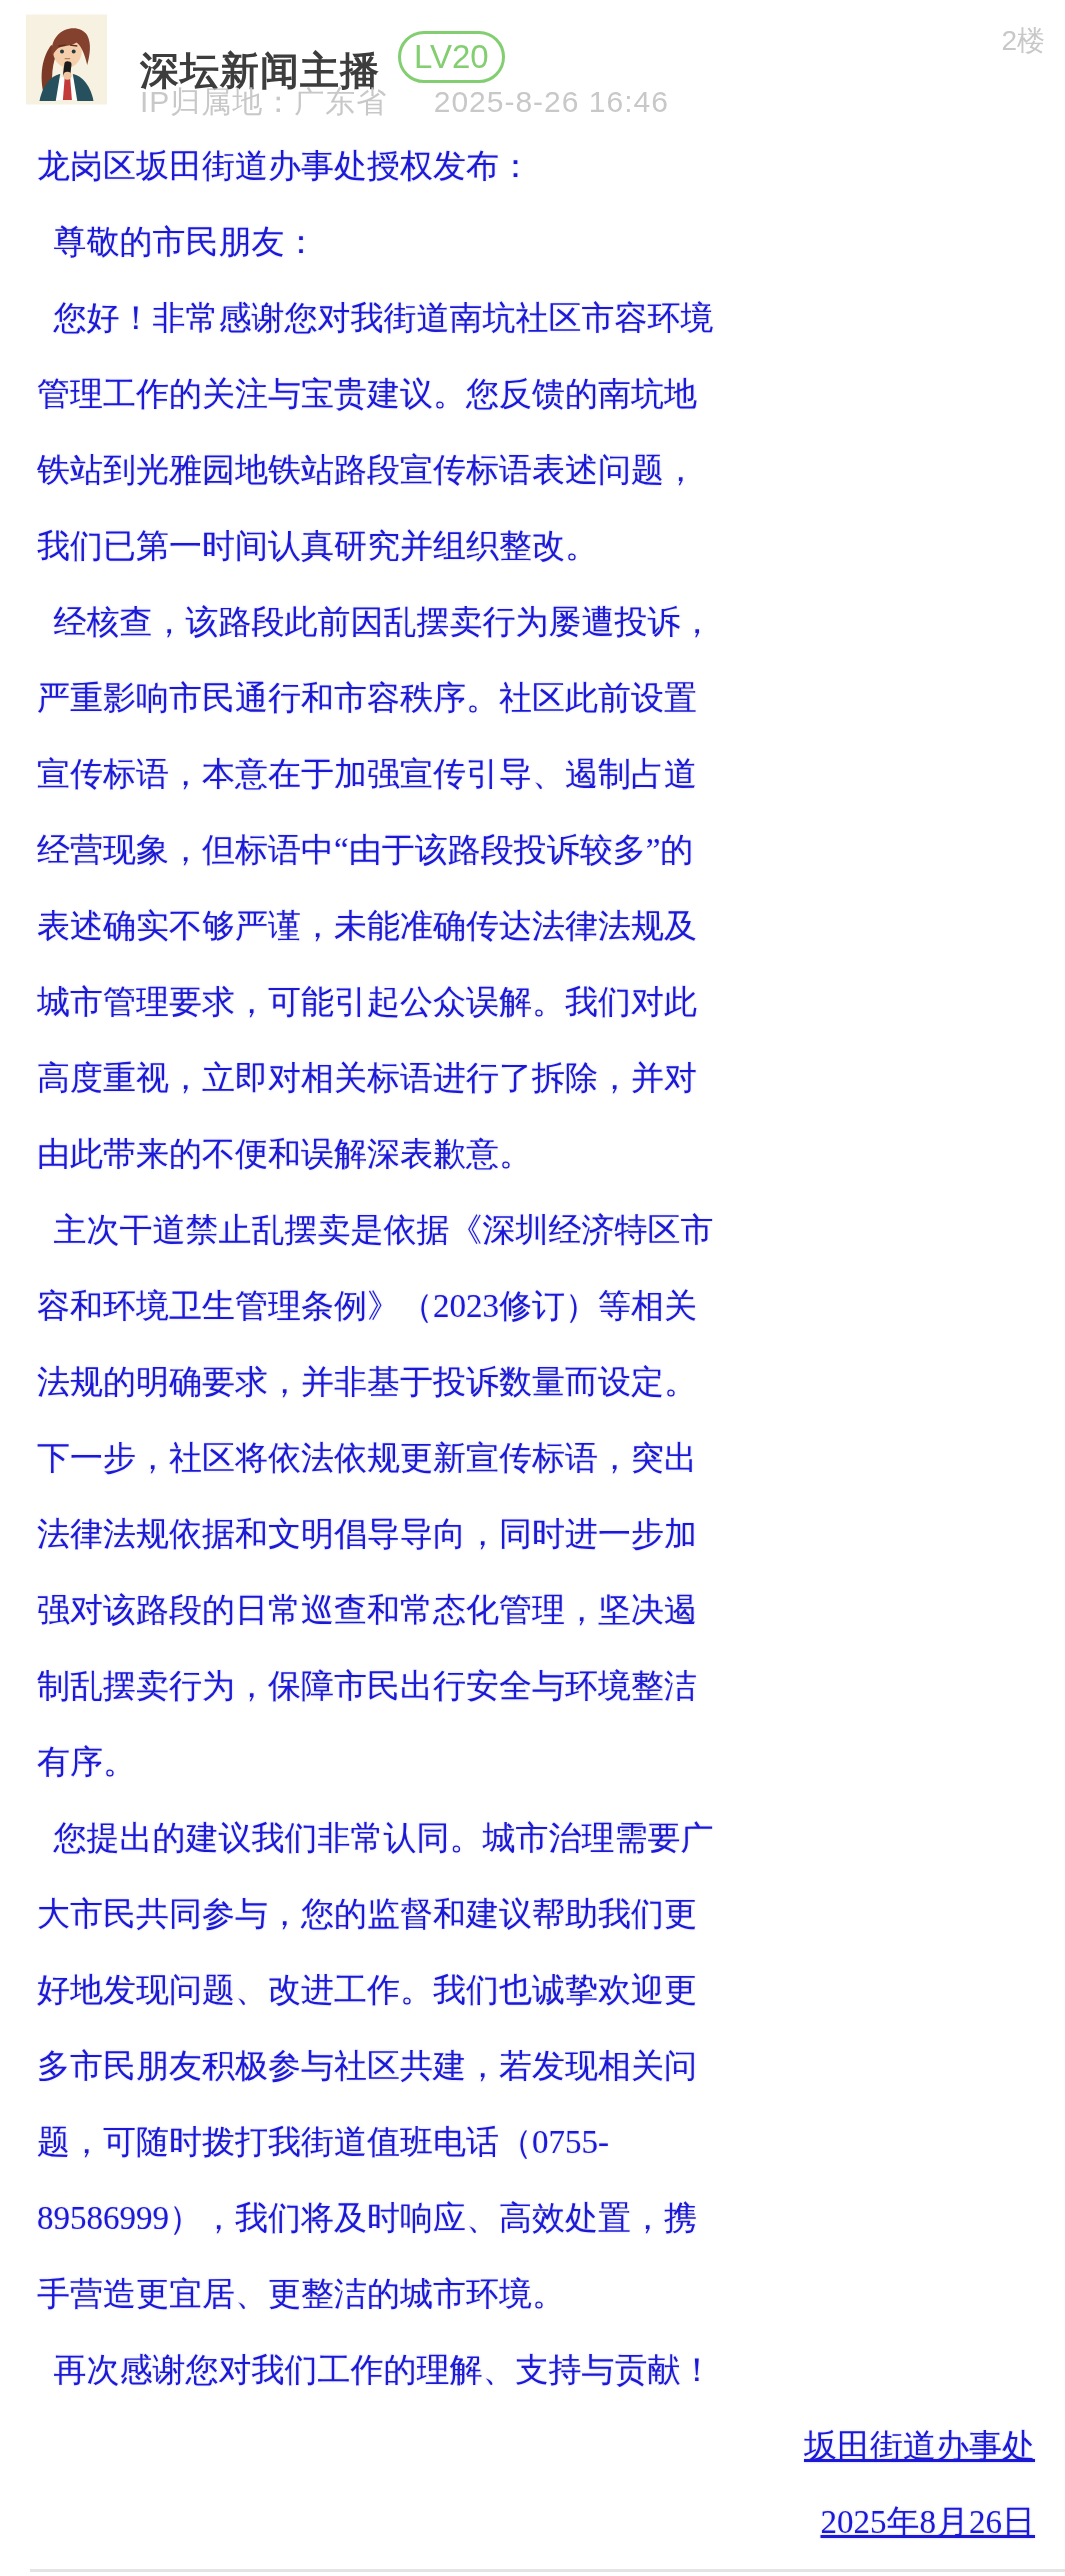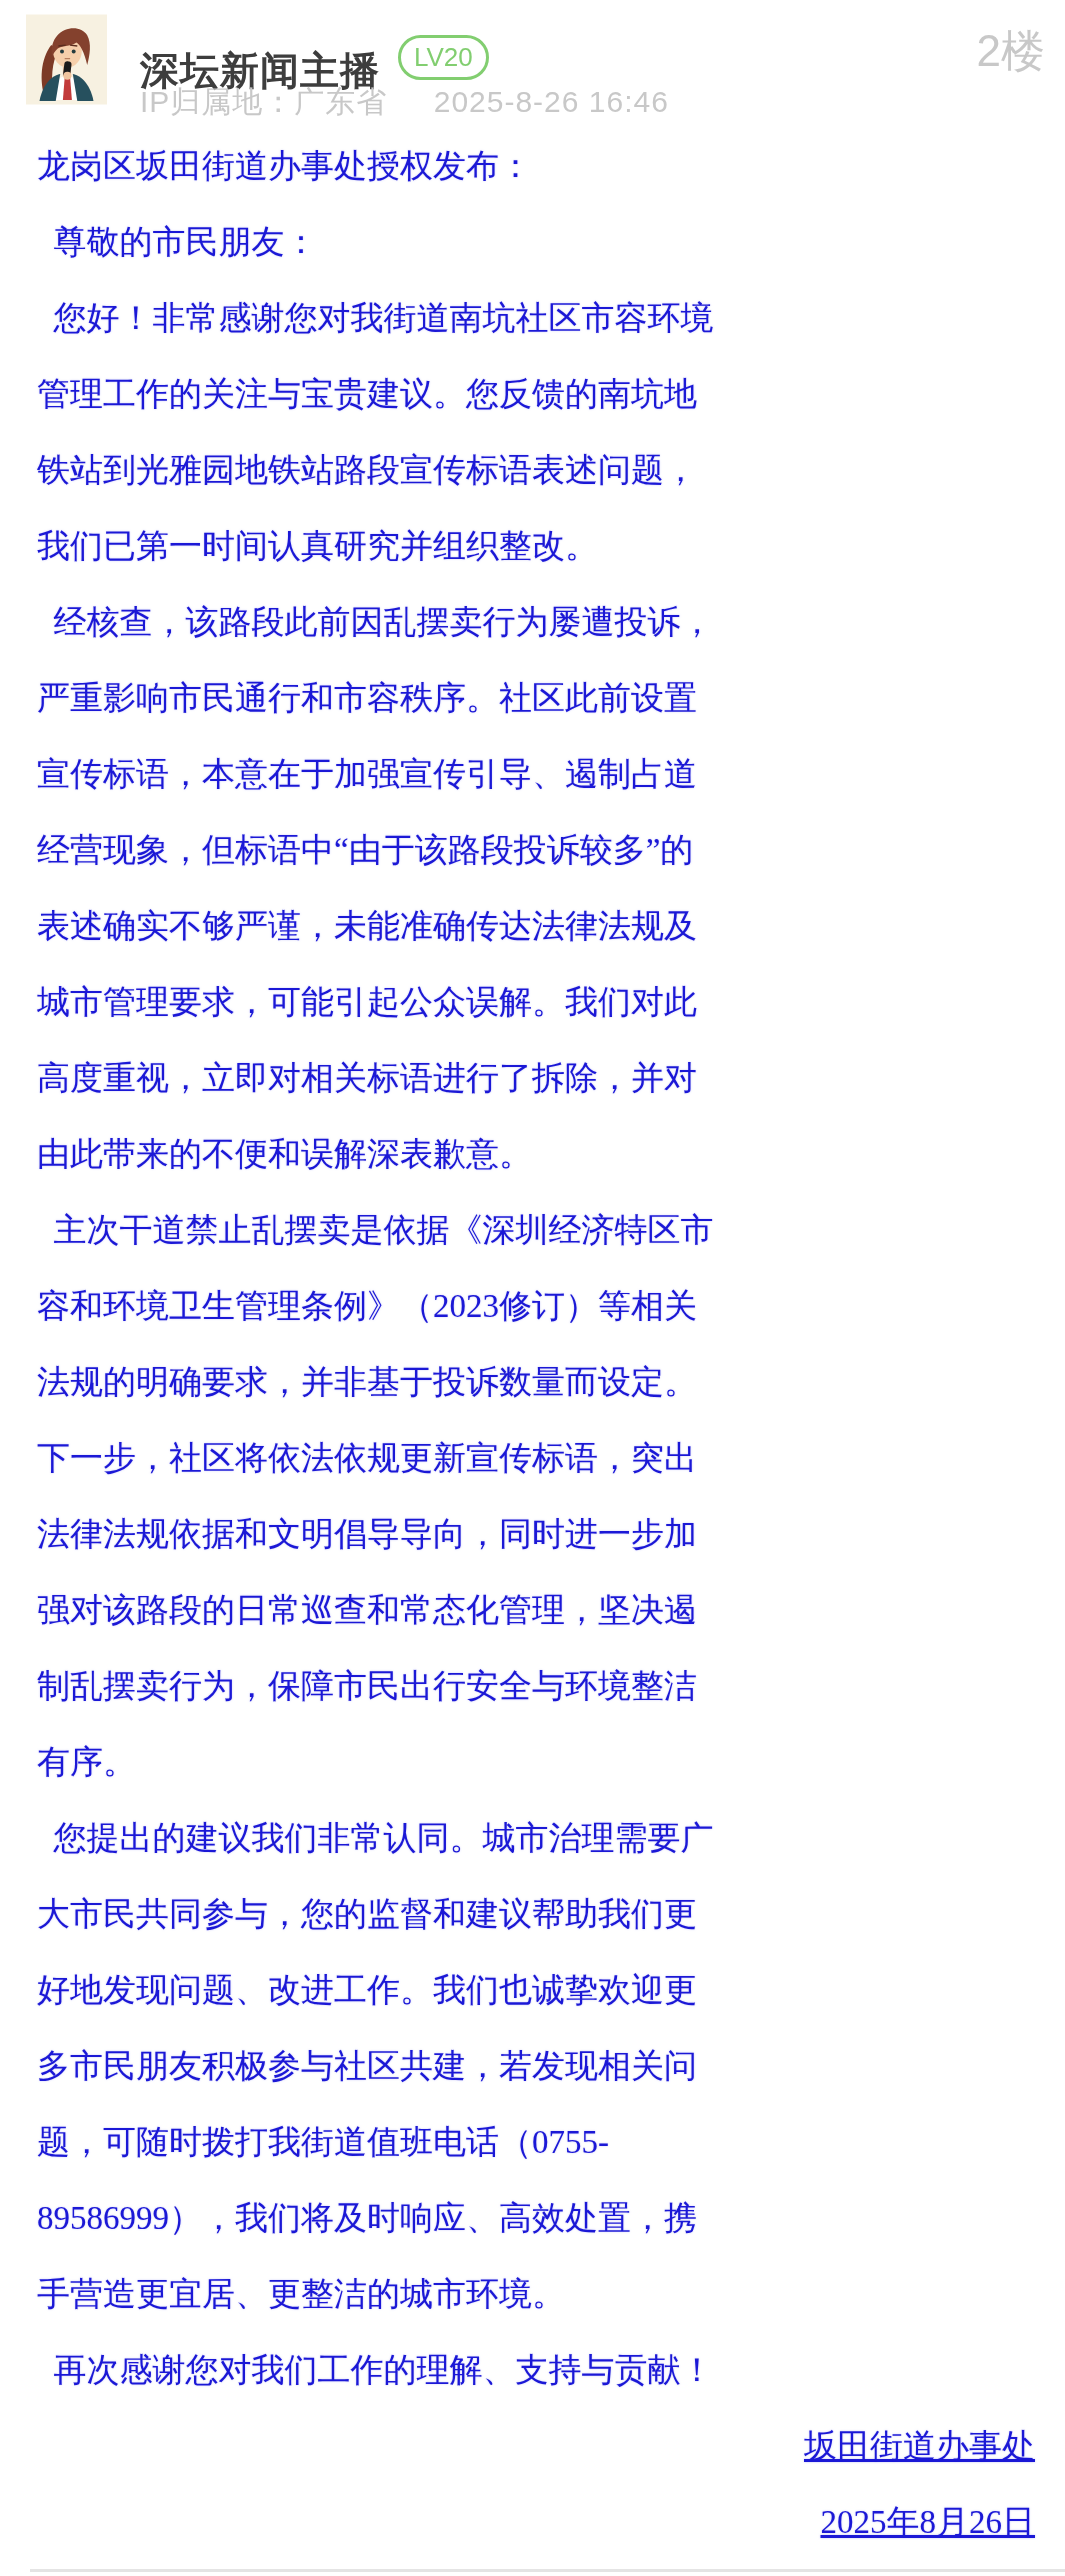--- a/index.html
+++ b/index.html
@@ -18,26 +18,26 @@
   .avatar svg{display:block;width:100%;height:100%;}
   .name-row{
     position:absolute;left:140px;top:16px;
     display:flex;align-items:center;gap:18px;
   }
   .username{
     font-size:39px;font-weight:bold;color:#3d3d3d;letter-spacing:1px;margin-top:28px;
   }
   .level-badge{
     border:3px solid #82ce70;color:#82ce70;
-    border-radius:26px;font-size:26px;line-height:1;
+    border-radius:26px;font-size:33px;line-height:1;
     padding:6px 13px 7px 13px;font-weight:500;background:#ffffff;text-align:right;
   }
   .floor{
     position:absolute;right:20px;top:22px;
-    font-size:44px;color:#c8c8c8;
+    font-size:28px;color:#c8c8c8;
   }
   .meta{
     position:absolute;left:140px;top:82px;
     font-size:30px;color:#c8c8c8;letter-spacing:1px;
   }
   .meta .post-time{margin-left:37px;}
   .post-content{
     position:absolute;left:37px;top:128px;width:998px;
     font-family:"Liberation Serif", serif;
     font-size:33px;line-height:76px;

